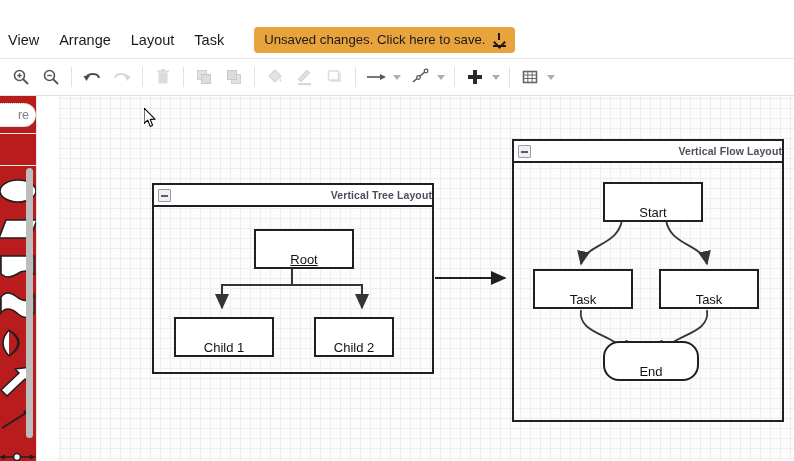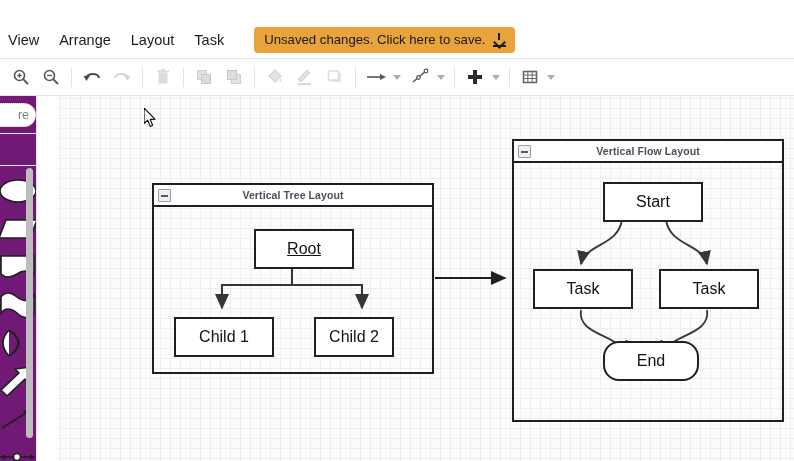--- a/index.html
+++ b/index.html
@@ -98,21 +98,21 @@
     width: 0; height: 0;
     border-left: 4px solid transparent;
     border-right: 4px solid transparent;
     border-top: 5px solid #aeaeae;
   }
 
   
   .sidebar {
     position: absolute; left: 0; top: 96px;
     width: 37px; height: 365px;
-    background: #701a75;
+    background: #b91c1c;
     border-right: 1px solid #e4e4e4;
     overflow: hidden;
   }
   .sb-search-wrap {
     height: 38px;
     display: flex; align-items: center;
     padding-left: 0px;
     border-bottom: 1px solid #ececec;
   }
   .sb-search {
@@ -168,21 +168,21 @@
   .group-box {
     position: absolute;
     background: rgba(255,255,255,0.0);
     border: 2px solid #1f1f1f;
   }
   .group-title {
     position: absolute; left: 0; top: 0;
     width: 100%; height: 22px;
     background: #ffffff;
     border-bottom: 2px solid #1f1f1f;
-    display: flex; align-items: center; justify-content: center;
+    display: flex; align-items: center; justify-content: flex-end;
     font-size: 10.5px;
     font-weight: bold;
     color: #4d4d5c;
     letter-spacing: 0.1px;
   }
   .collapse-btn {
     position: absolute; left: 4px; top: 4px;
     width: 13px; height: 13px;
     background: #f0f0f2;
     border: 1px solid #9a9aa8;
@@ -197,22 +197,22 @@
   .group-body {
     position: absolute; left: 0; top: 22px; right: 0; bottom: 0;
     background: rgba(255,255,255,0.10);
   }
 
   
   .node {
     position: absolute;
     background: #ffffff;
     border: 2px solid #1f1f1f;
-    display: flex; align-items: center; justify-content: center;
-    font-size: 16px;
+    display: flex; align-items: flex-end; justify-content: center;
+    font-size: 13px;
     color: #111111;
     cursor: default;
   }
 
   
   .cursor {
     position: absolute;
     left: 144px; top: 108px;
     width: 14px; height: 20px;
     pointer-events: none;

